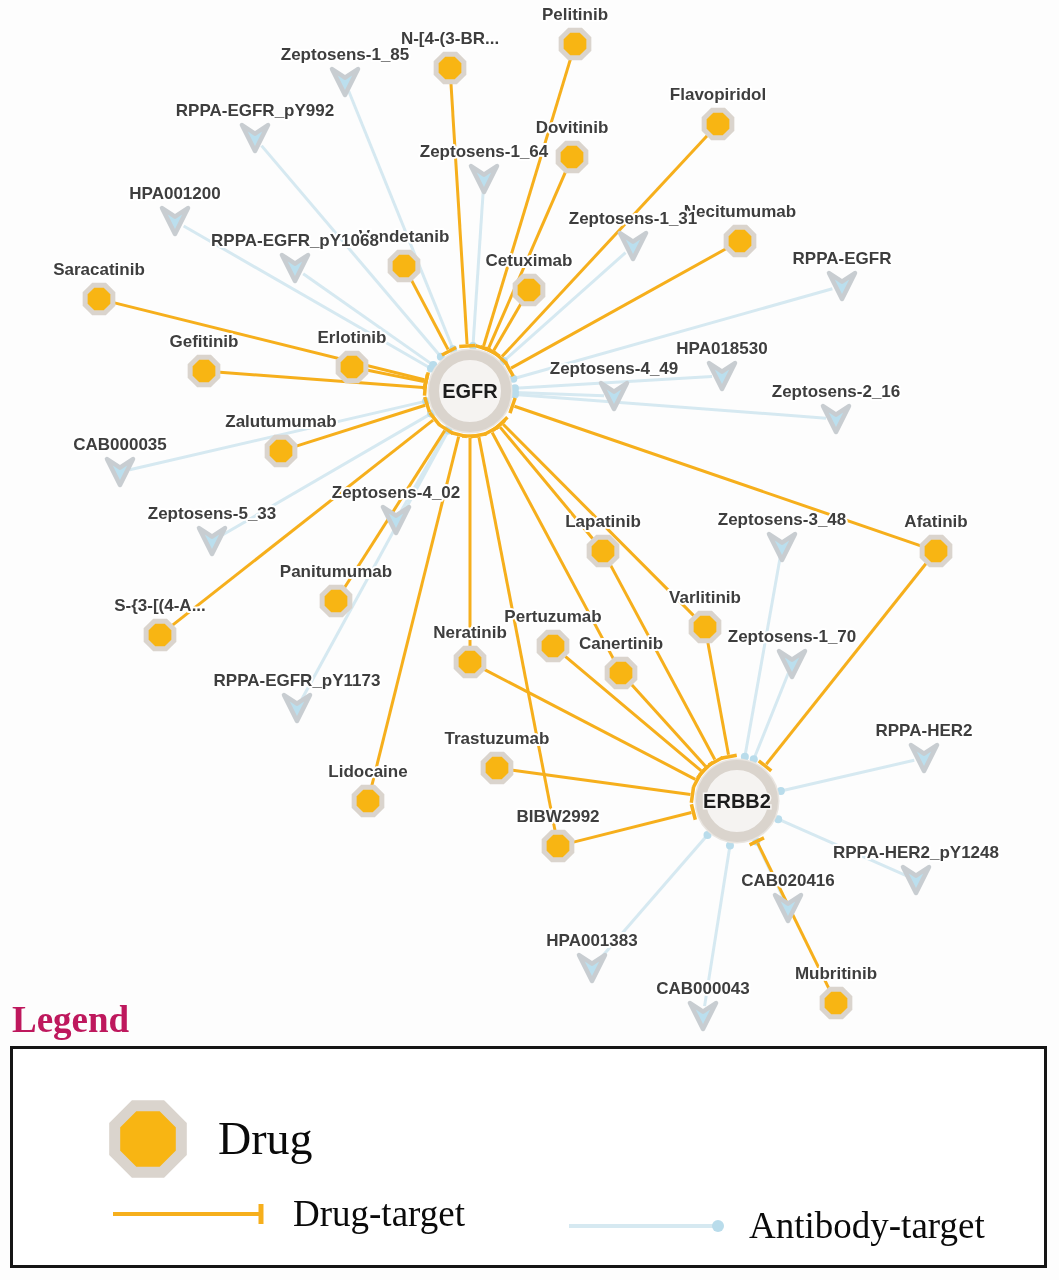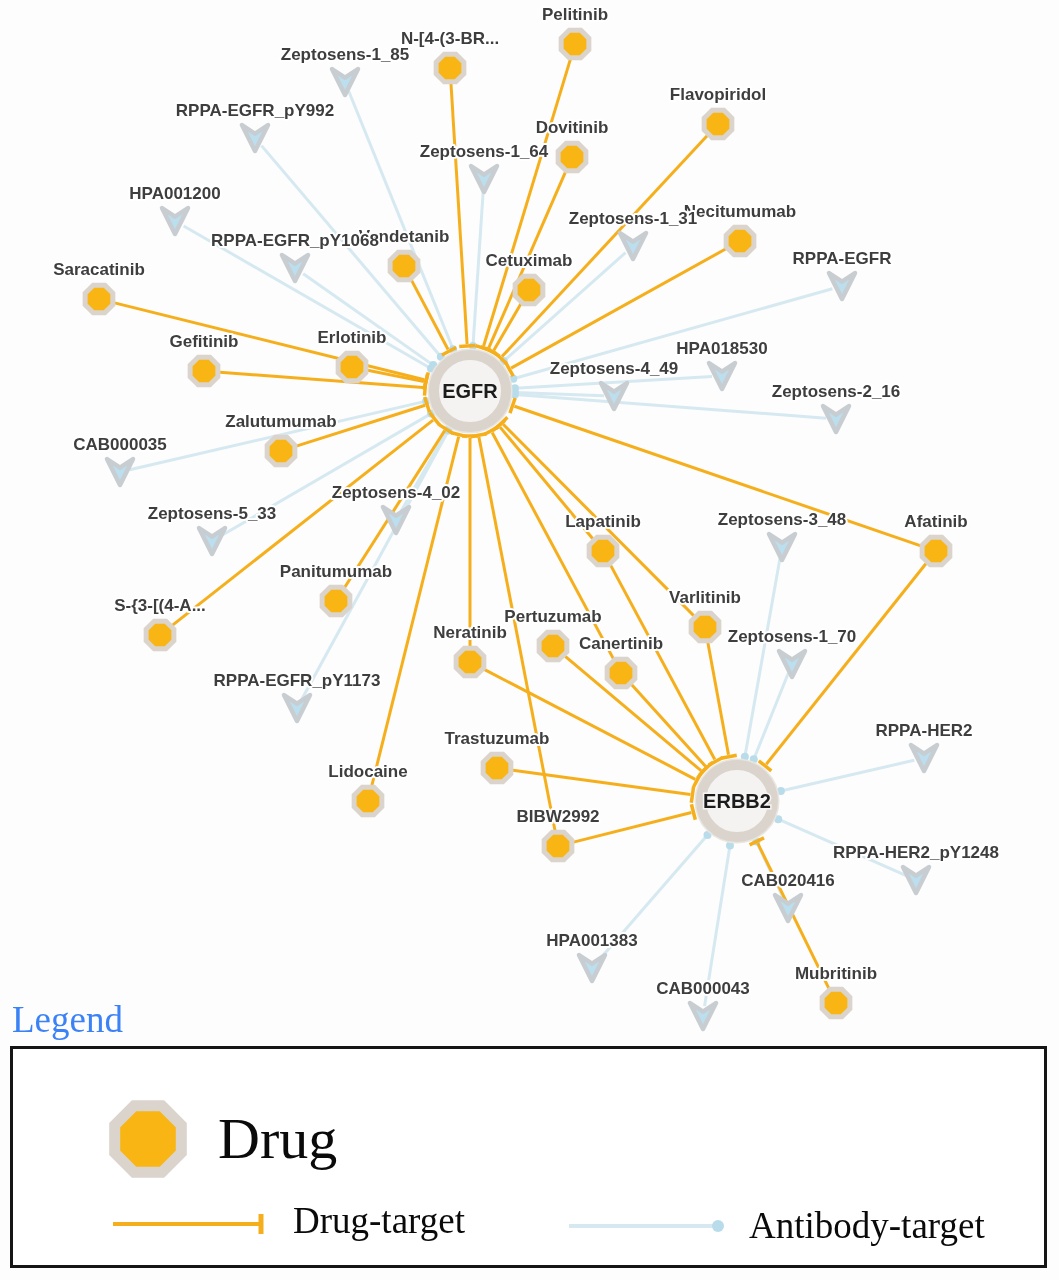--- a/index.html
+++ b/index.html
@@ -22,33 +22,33 @@
   .gene-label {
     font-family:"Liberation Sans", sans-serif;
     font-size:20px; font-weight:700;
     fill:#1c1c1c; text-anchor:middle;
     paint-order:stroke; stroke:#f7f5f3; stroke-width:3px;
   }
 
   .legend-title {
     position:absolute; left:12px; top:998px;
     font-family:"Liberation Serif", serif;
-    font-size:37px; font-weight:400; color:#3b82f6;
+    font-size:37px; font-weight:700; color:#be185d;
   }
   .legend-box {
     position:absolute; left:10px; top:1046px;
     width:1037px; height:222px;
     border:3px solid #151515; background:#ffffff;
   }
   .litem {
     position:absolute; display:flex; align-items:center; gap:20px;
   }
   .ltxt {
     font-family:"Liberation Serif", serif;
-    font-size:58px; color:#0a0a0a; line-height:1;
+    font-size:46px; color:#0a0a0a; line-height:1;
   }
   .ltxt2 {
     font-family:"Liberation Serif", serif;
     font-size:37px; color:#0a0a0a; line-height:1;
   }
 </style>
 </head>
 <body>
 
 <div class="stage">
@@ -354,21 +354,21 @@
 
     <div class="litem" style="left:85px; top:40px;">
       <svg width="100" height="100" viewBox="-50 -50 100 100">
         <path d="M 13.8 -33.3 L 33.3 -13.8 L 33.3 13.8 L 13.8 33.3 L -13.8 33.3 L -33.3 13.8 L -33.3 -13.8 L -13.8 -33.3 Z" style="fill:var(--drug_fill); stroke:var(--node_ring); stroke-width:11;"></path>
       </svg>
       <span class="ltxt">Drug</span>
     </div>
 
 
 
-    <div class="litem" style="left:96px; top:153px; gap:14px;align-items:flex-end;">
+    <div class="litem" style="left:96px; top:146px; gap:14px;">
       <svg width="170" height="30" viewBox="0 0 170 30">
         <line x1="4" y1="15" x2="150" y2="15" style="stroke:var(--drug_edge); stroke-width:4;"></line>
         <line x1="152" y1="5" x2="152" y2="25" style="stroke:var(--drug_edge); stroke-width:5;"></line>
       </svg>
       <span class="ltxt2">Drug-target</span>
     </div>
 
     <div class="litem" style="left:552px; top:158px; gap:14px;">
       <svg width="170" height="30" viewBox="0 0 170 30">
         <line x1="4" y1="15" x2="148" y2="15" style="stroke:var(--antibody_edge); stroke-width:4;"></line>

